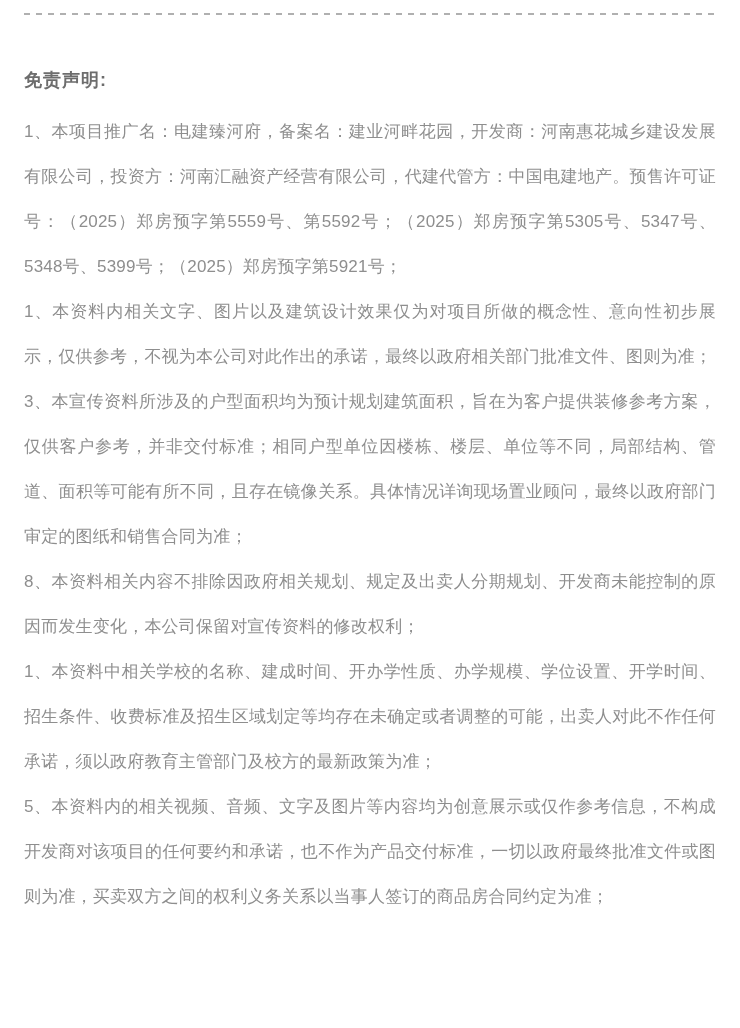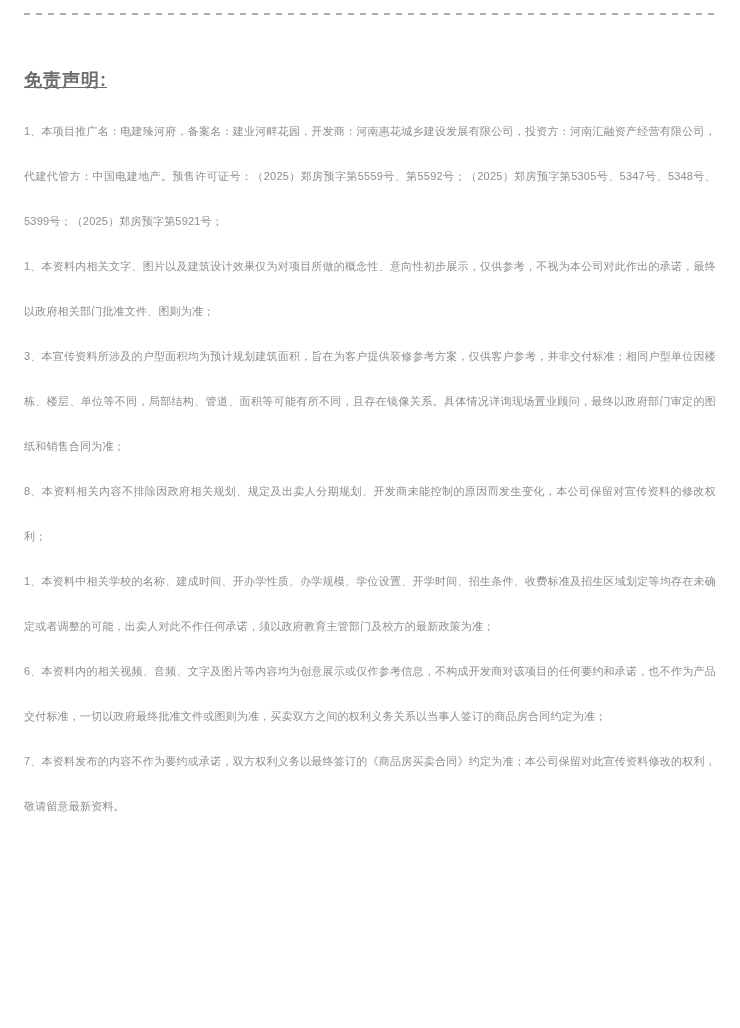--- a/index.html
+++ b/index.html
@@ -29,44 +29,42 @@
       transparent 6px, transparent 12px
     );
   }
   .heading {
     margin: 52px 0 0 0;
     font-size: 18px;
     line-height: 26px;
     font-weight: bold;
     color: #6d6d6d;
     letter-spacing: 1px;
-    text-decoration: underline;
   }
   .paragraphs {
     margin-top: 16px;
   }
   .para {
     margin: 0;
-    font-size: 11px;
+    font-size: 17px;
     line-height: 45px;
     color: #8e8e8e;
     text-align: justify;
     text-justify: inter-ideograph;
     letter-spacing: 0.2px;
     word-break: break-word;
   }
 </style>
 </head>
 <body>
 
 <div class="page">
   <div class="dashed-divider"></div>
   <h2 class="heading">免责声明:</h2>
   <div class="paragraphs">
       <p class="para">1、本项目推广名：电建臻河府，备案名：建业河畔花园，开发商：河南惠花城乡建设发展有限公司，投资方：河南汇融资产经营有限公司，代建代管方：中国电建地产。预售许可证号：（2025）郑房预字第5559号、第5592号；（2025）郑房预字第5305号、5347号、5348号、5399号；（2025）郑房预字第5921号；</p>
       <p class="para">1、本资料内相关文字、图片以及建筑设计效果仅为对项目所做的概念性、意向性初步展示，仅供参考，不视为本公司对此作出的承诺，最终以政府相关部门批准文件、图则为准；</p>
       <p class="para">3、本宣传资料所涉及的户型面积均为预计规划建筑面积，旨在为客户提供装修参考方案，仅供客户参考，并非交付标准；相同户型单位因楼栋、楼层、单位等不同，局部结构、管道、面积等可能有所不同，且存在镜像关系。具体情况详询现场置业顾问，最终以政府部门审定的图纸和销售合同为准；</p>
       <p class="para">8、本资料相关内容不排除因政府相关规划、规定及出卖人分期规划、开发商未能控制的原因而发生变化，本公司保留对宣传资料的修改权利；</p>
       <p class="para">1、本资料中相关学校的名称、建成时间、开办学性质、办学规模、学位设置、开学时间、招生条件、收费标准及招生区域划定等均存在未确定或者调整的可能，出卖人对此不作任何承诺，须以政府教育主管部门及校方的最新政策为准；</p>
-      <p class="para">6、本资料内的相关视频、音频、文字及图片等内容均为创意展示或仅作参考信息，不构成开发商对该项目的任何要约和承诺，也不作为产品交付标准，一切以政府最终批准文件或图则为准，买卖双方之间的权利义务关系以当事人签订的商品房合同约定为准；</p>
-      <p class="para">7、本资料发布的内容不作为要约或承诺，双方权利义务以最终签订的《商品房买卖合同》约定为准；本公司保留对此宣传资料修改的权利，敬请留意最新资料。</p>
+      <p class="para">5、本资料内的相关视频、音频、文字及图片等内容均为创意展示或仅作参考信息，不构成开发商对该项目的任何要约和承诺，也不作为产品交付标准，一切以政府最终批准文件或图则为准，买卖双方之间的权利义务关系以当事人签订的商品房合同约定为准；</p>
     </div>
 </div>
 
 </body></html>

